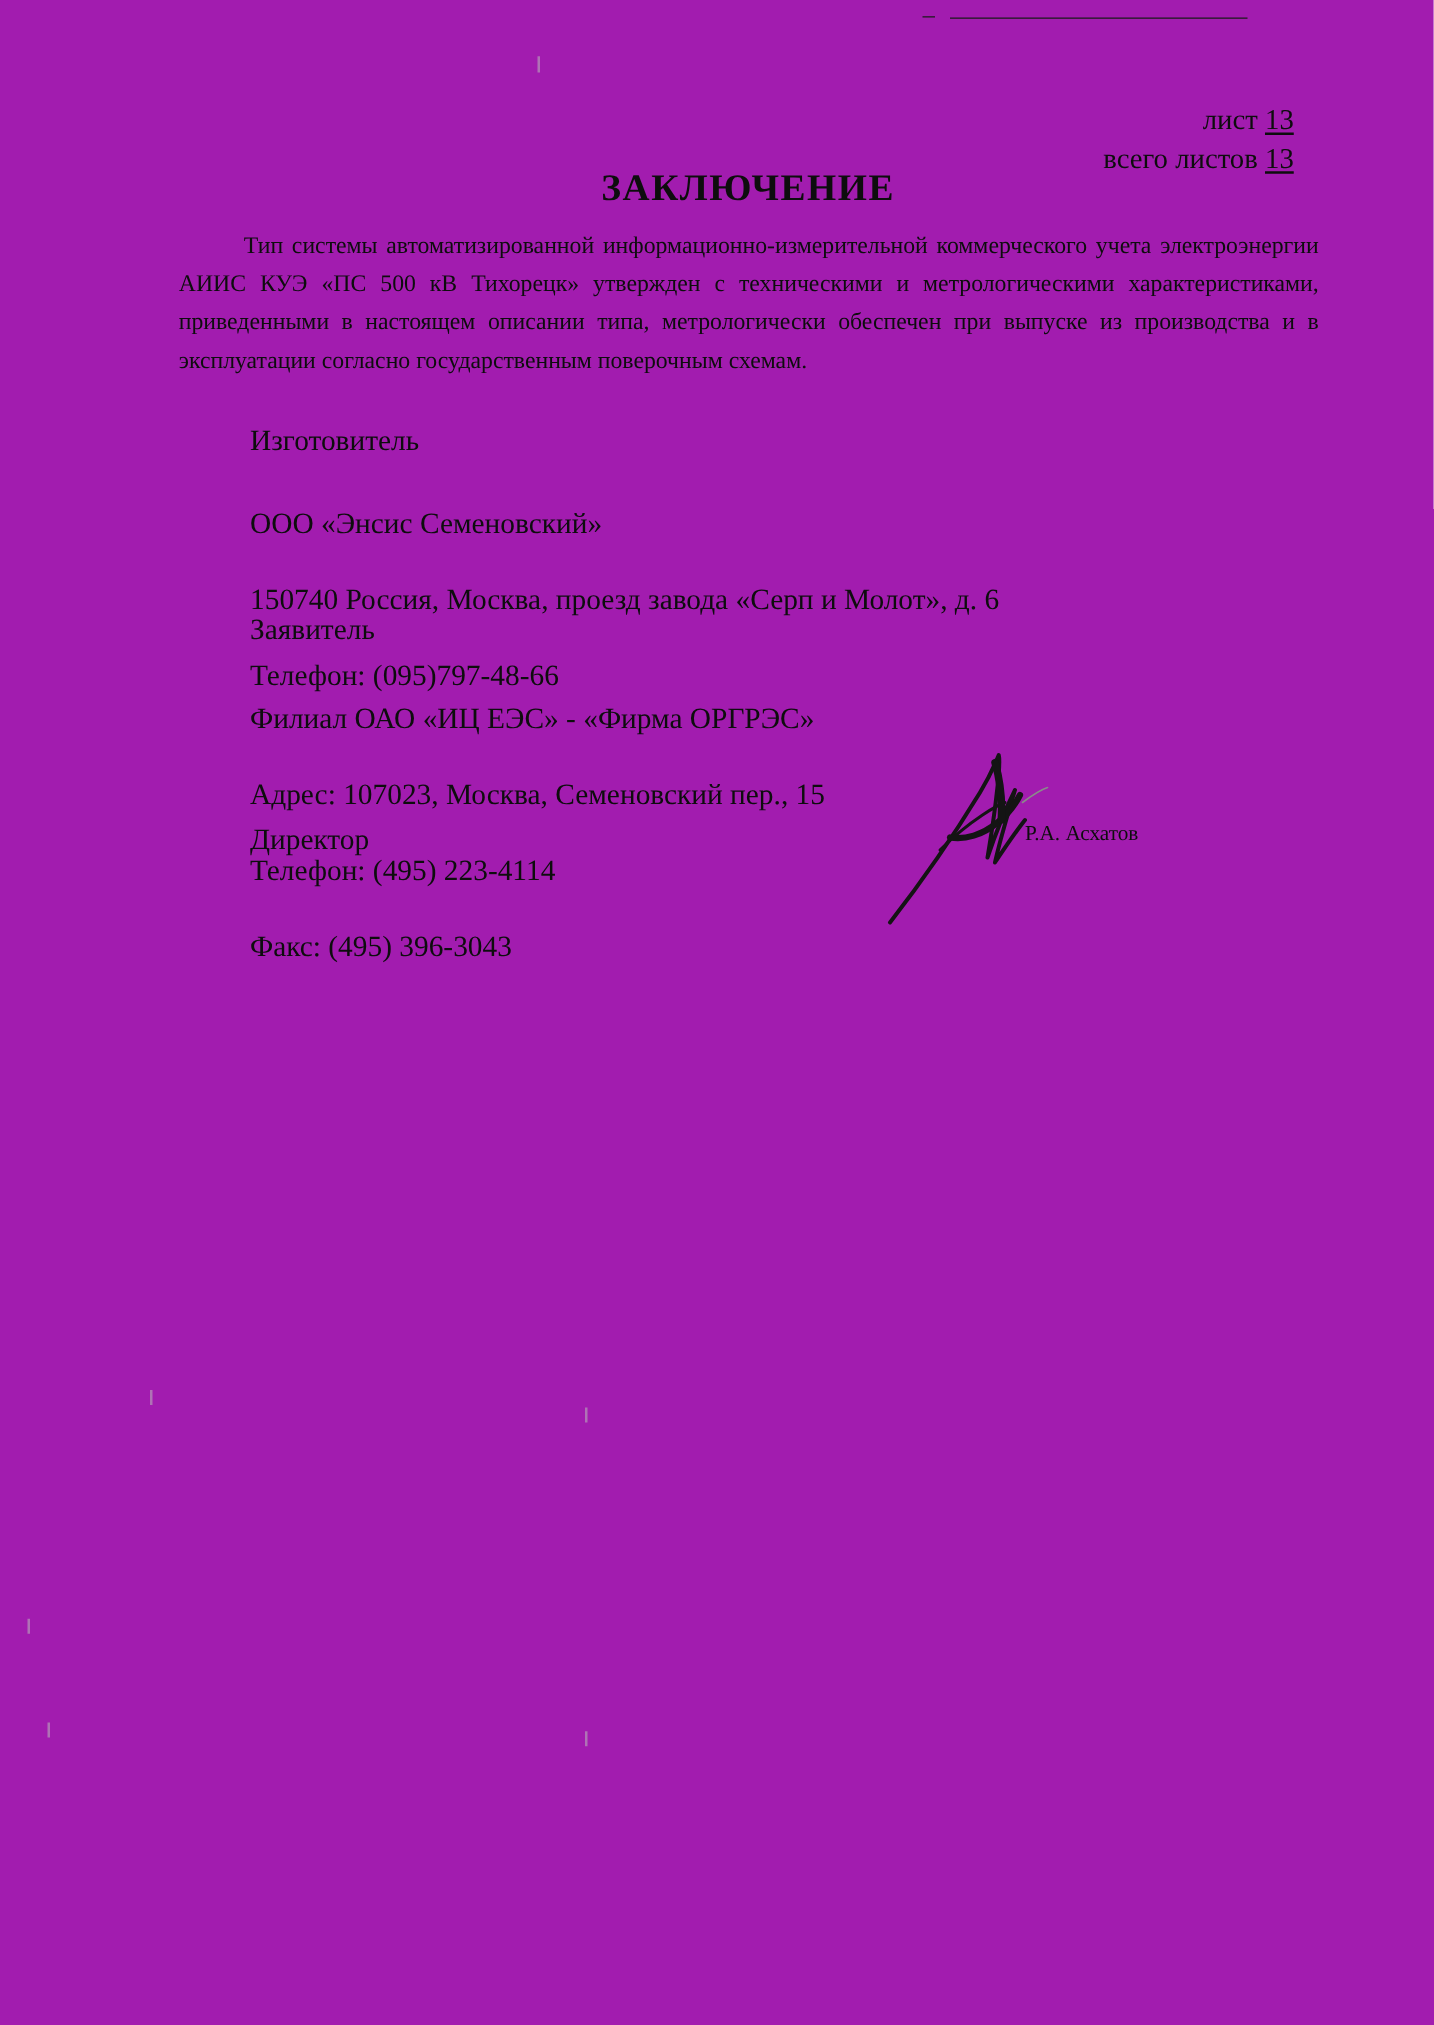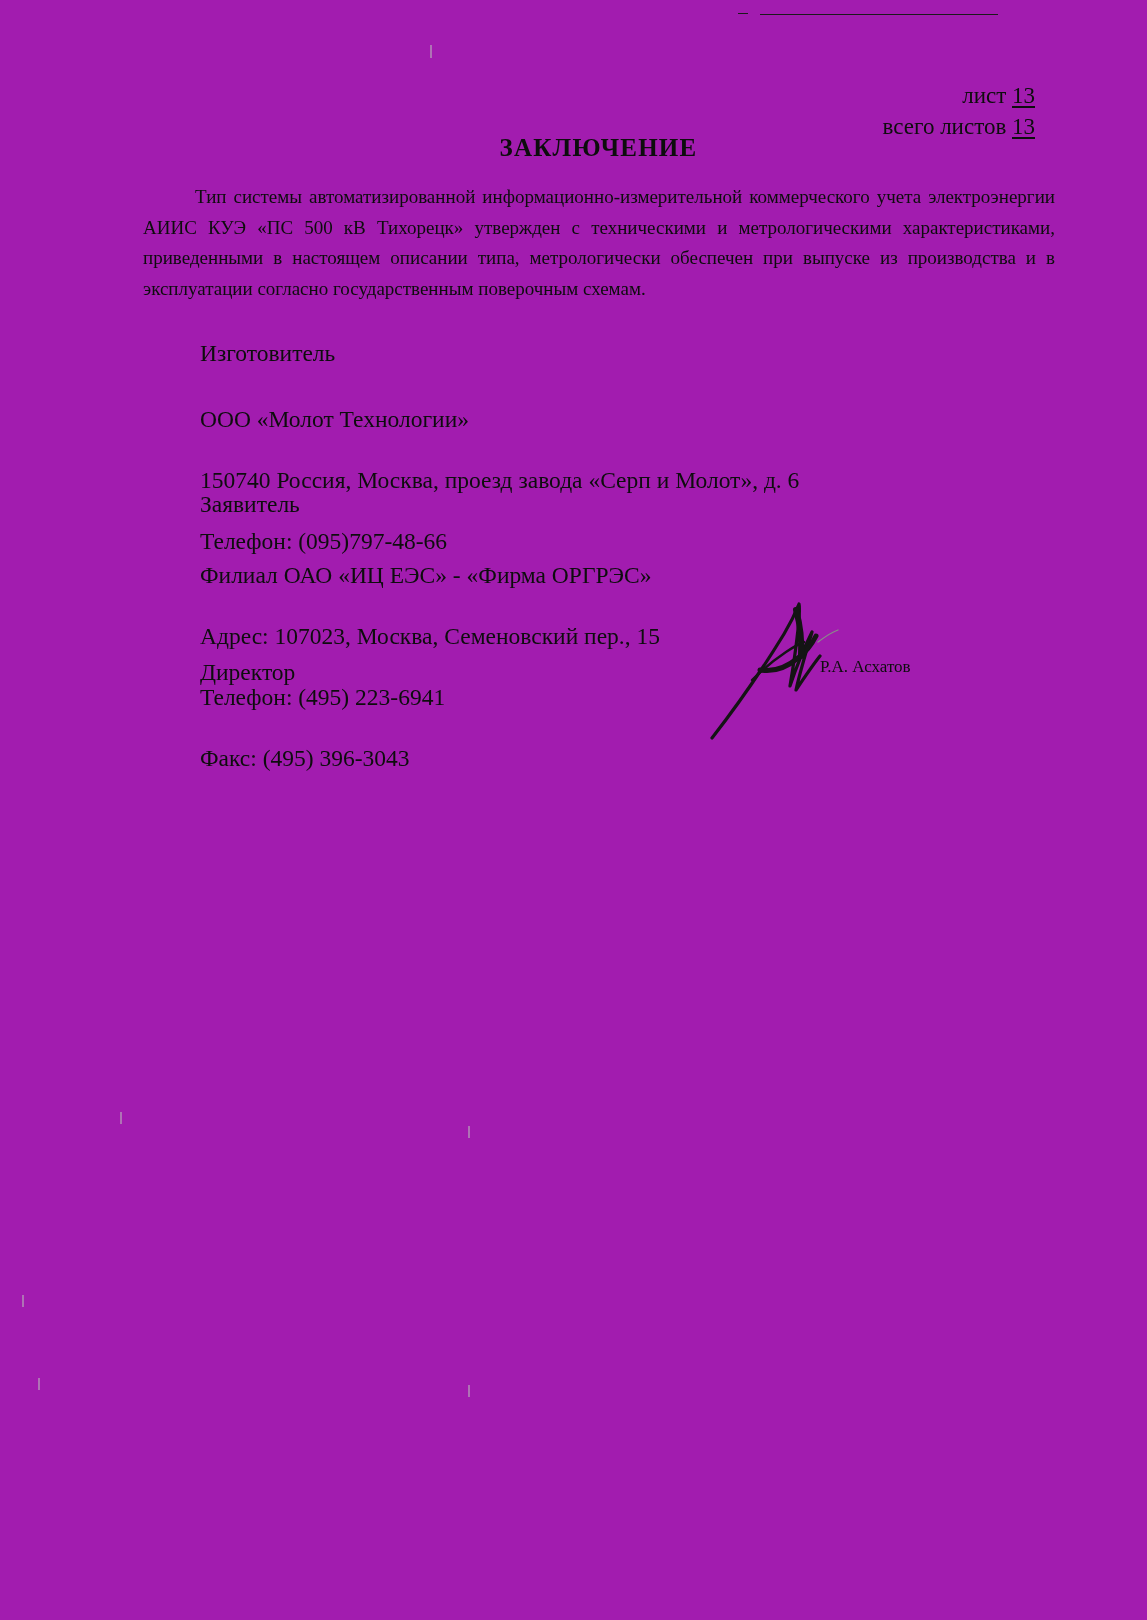--- a/index.html
+++ b/index.html
@@ -62,21 +62,21 @@
     text-decoration: underline;
     text-underline-offset: 3px;
   }
 
   .doc-title {
     position: absolute;
     left: 0;
     right: 0;
     top: 134px;
     text-align: center;
-    font-size: 25px;
+    font-size: 30px;
     font-weight: bold;
     letter-spacing: 1.2px;
     padding-left: 50px;
   }
 
   .body-para {
     position: absolute;
     left: 143px;
     width: 912px;
     top: 182px;
@@ -142,30 +142,30 @@
       <span class="num-underline">13</span>
     </span>
   </div>
 
   <div class="doc-title">ЗАКЛЮЧЕНИЕ</div>
 
   <div class="body-para">Тип системы автоматизированной информационно-измерительной коммерческого учета электроэнергии АИИС КУЭ «ПС 500 кВ Тихорецк» утвержден с техническими и метрологическими характеристиками, приведенными в настоящем описании типа, метрологически обеспечен при выпуске из производства и в эксплуатации согласно государственным поверочным схемам.</div>
 
   <div class="block label-maker">Изготовитель</div>
   <div class="block maker-lines">
-    <div>ООО «Молот Технологии»</div>
+    <div>ООО «Энсис Семеновский»</div>
     <div>150740 Россия, Москва, проезд завода «Серп и Молот», д. 6</div>
     <div>Телефон: (095)797-48-66</div>
   </div>
 
   <div class="block label-applicant">Заявитель</div>
   <div class="block applicant-lines">
     <div>Филиал ОАО «ИЦ ЕЭС» - «Фирма ОРГРЭС»</div>
     <div>Адрес: 107023, Москва, Семеновский пер., 15</div>
-    <div>Телефон: (495) 223-6941</div>
+    <div>Телефон: (495) 223-4114</div>
     <div>Факс: (495) 396-3043</div>
   </div>
 
   <div class="block director">Директор</div>
 
   <svg class="signature" viewBox="0 0 160 160">
     <path d="M12 152 C40 116, 62 84, 84 48 C90 38, 95 28, 99 18 C100 22, 99 36, 97 52 C95 70, 92 88, 90 100 C96 82, 104 62, 112 46 C106 66, 99 90, 96 104 C104 92, 112 80, 120 70" fill="none" stroke="#141414" stroke-width="3.2" stroke-linecap="round" stroke-linejoin="round"></path>
     <path d="M52 94 C62 84, 74 74, 86 66 C92 62, 98 58, 104 56" fill="none" stroke="#141414" stroke-width="2.4" stroke-linecap="round"></path>
     <path d="M60 84 C72 86, 86 82, 98 72 C106 66, 112 58, 116 50" fill="none" stroke="#141414" stroke-width="5" stroke-linecap="round"></path>
     <path d="M96 24 C100 38, 102 54, 101 70" fill="none" stroke="#141414" stroke-width="6" stroke-linecap="round"></path>

